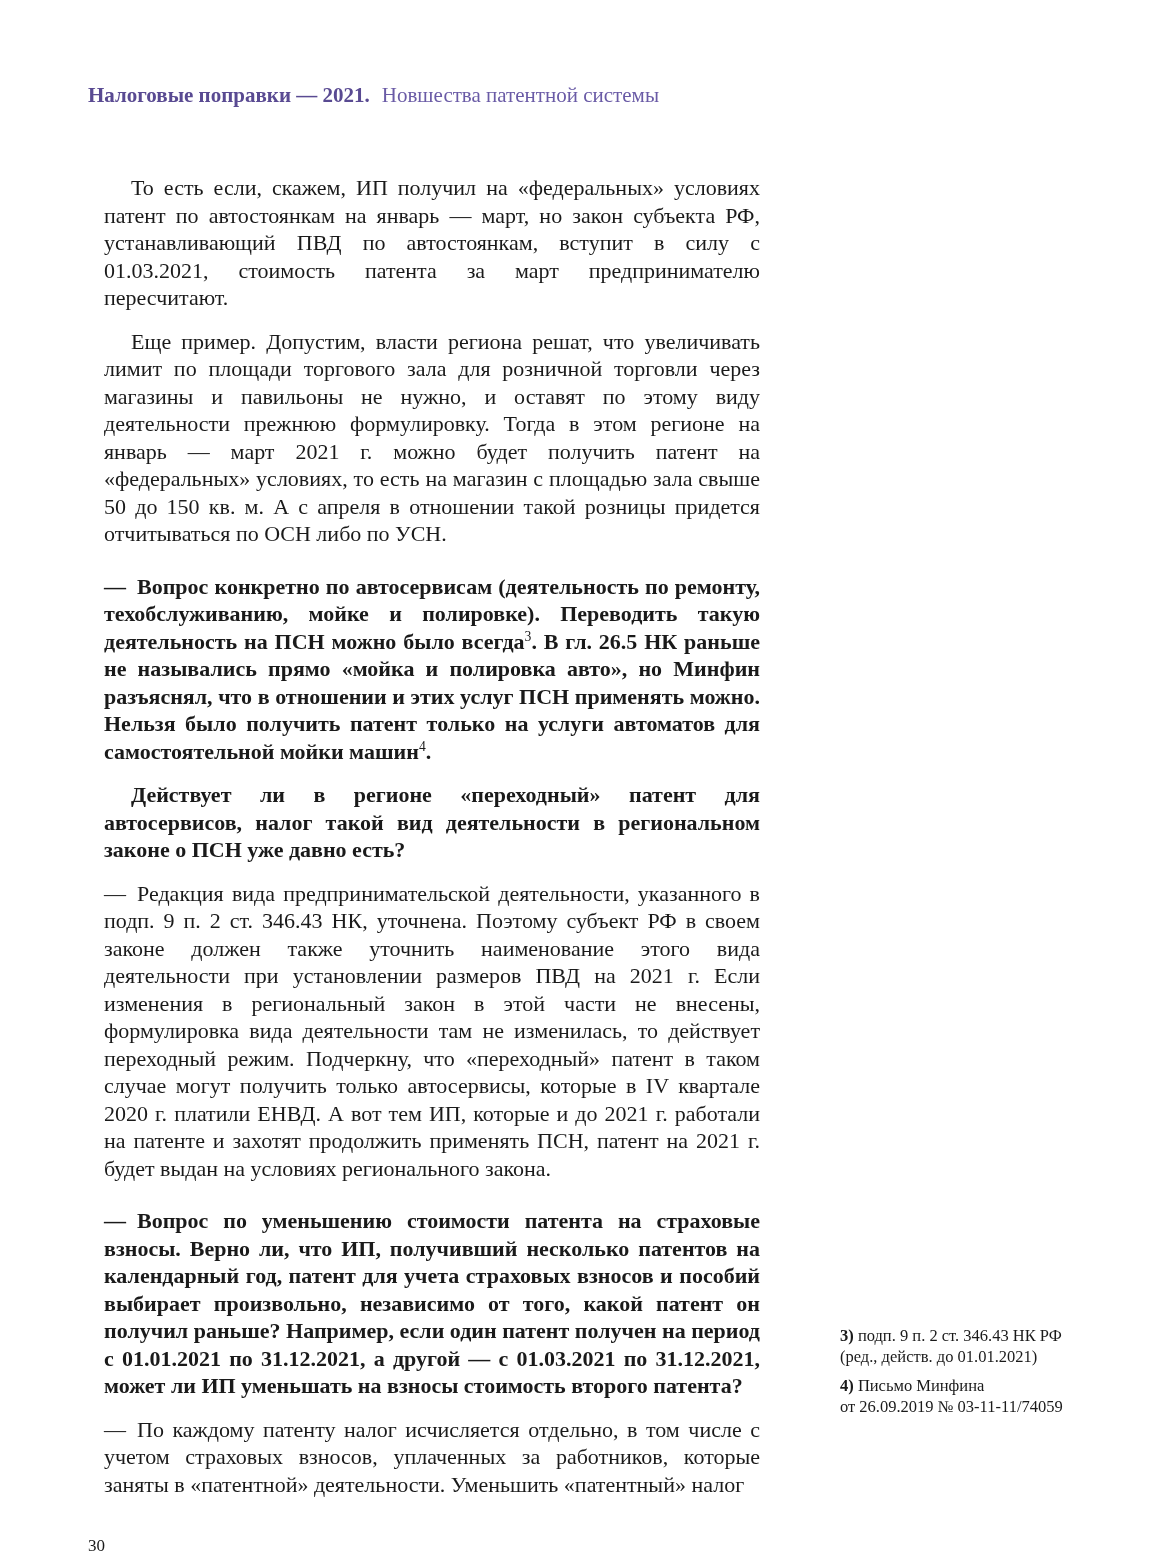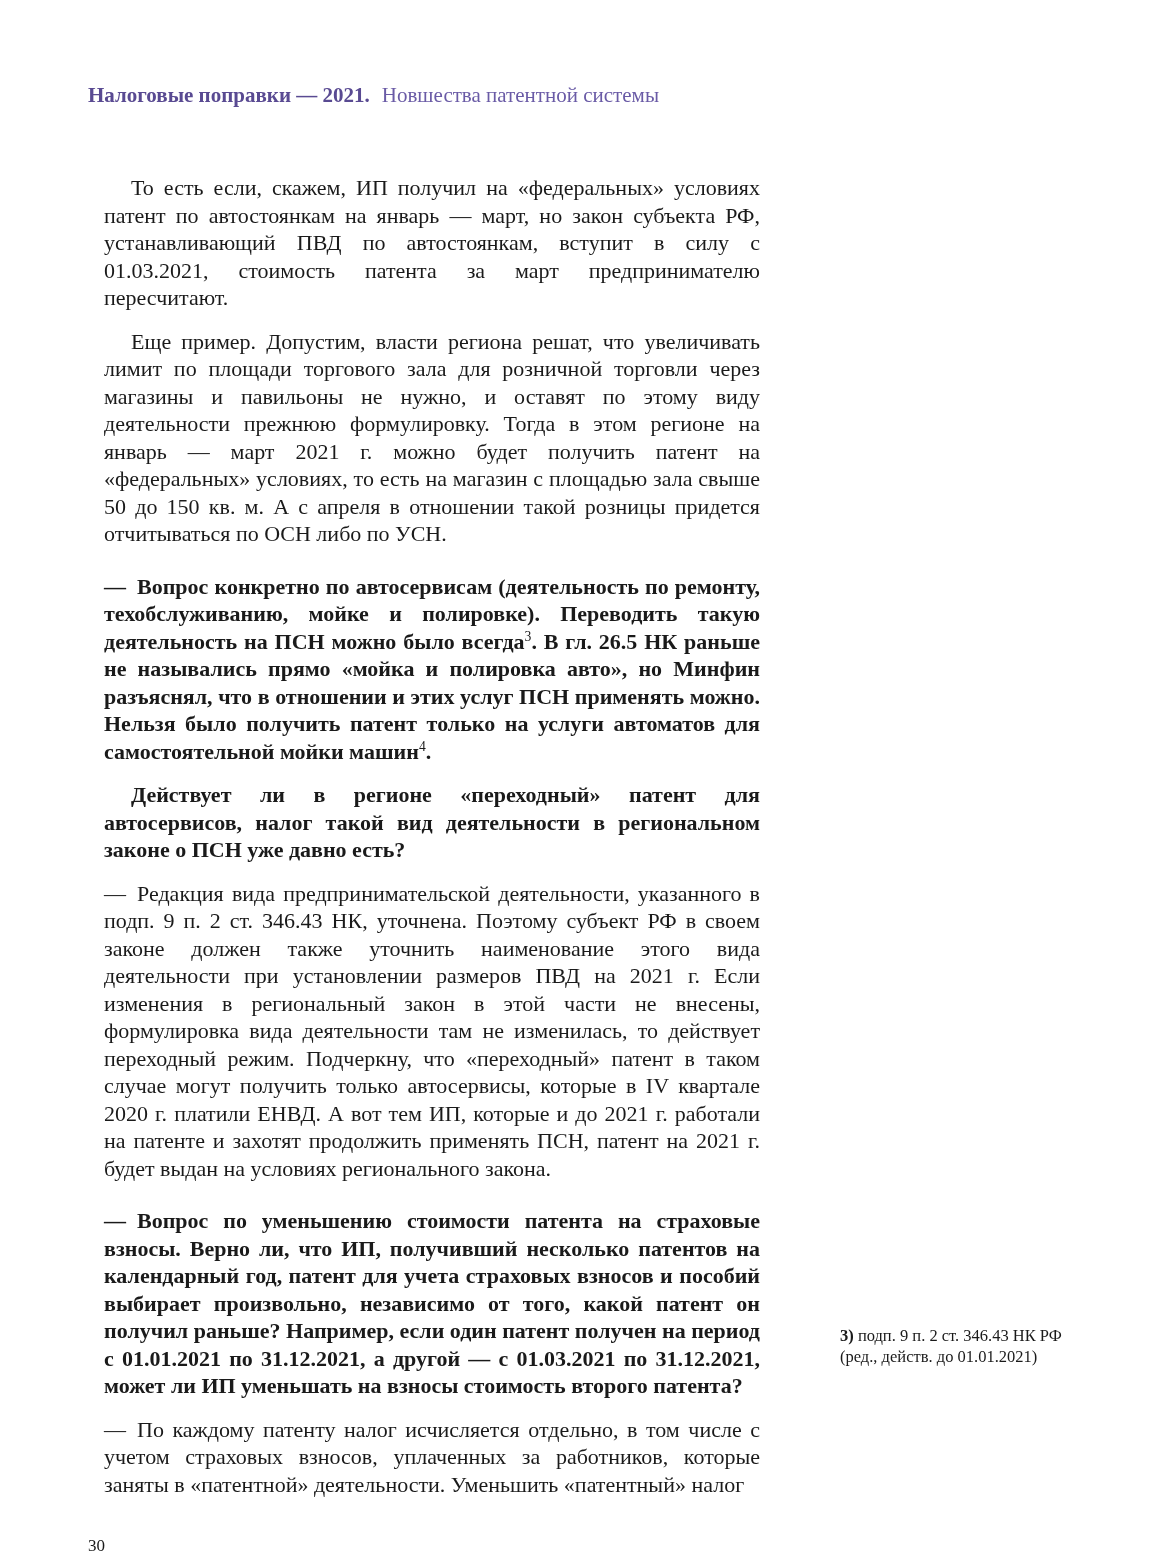--- a/index.html
+++ b/index.html
@@ -86,17 +86,18 @@
       <p class="para indent">Еще пример. Допустим, власти региона решат, что увеличивать лимит по площади торгового зала для розничной торговли через магазины и павильоны не нужно, и оставят по этому виду деятельности прежнюю формулировку. Тогда в этом регионе на январь — март 2021 г. можно будет получить патент на «федеральных» условиях, то есть на магазин с площадью зала свыше 50 до 150 кв. м. А с апреля в отношении такой розницы придется отчитываться по ОСН либо по УСН.</p>
       <p class="para bold gap">— Вопрос конкретно по автосервисам (деятельность по ремонту, техобслуживанию, мойке и полировке). Переводить такую деятельность на ПСН можно было всегда<span class="sup">3</span>. В гл. 26.5 НК раньше не назывались прямо «мойка и полировка авто», но Минфин разъяснял, что в отношении и этих услуг ПСН применять можно. Нельзя было получить патент только на услуги автоматов для самостоятельной мойки машин<span class="sup">4</span>.</p>
       <p class="para bold indent">Действует ли в регионе «переходный» патент для автосервисов, налог такой вид деятельности в региональном законе о ПСН уже давно есть?</p>
       <p class="para">— Редакция вида предпринимательской деятельности, указанного в подп. 9 п. 2 ст. 346.43 НК, уточнена. Поэтому субъект РФ в своем законе должен также уточнить наименование этого вида деятельности при установлении размеров ПВД на 2021 г. Если изменения в региональный закон в этой части не внесены, формулировка вида деятельности там не изменилась, то действует переходный режим. Подчеркну, что «переходный» патент в таком случае могут получить только автосервисы, которые в IV квартале 2020 г. платили ЕНВД. А вот тем ИП, которые и до 2021 г. работали на патенте и захотят продолжить применять ПСН, патент на 2021 г. будет выдан на условиях регионального закона.</p>
       <p class="para bold gap">— Вопрос по уменьшению стоимости патента на страховые взносы. Верно ли, что ИП, получивший несколько патентов на календарный год, патент для учета страховых взносов и пособий выбирает произвольно, независимо от того, какой патент он получил раньше? Например, если один патент получен на период с 01.01.2021 по 31.12.2021, а другой — с 01.03.2021 по 31.12.2021, может ли ИП уменьшать на взносы стоимость второго патента?</p>
       <p class="para">— По каждому патенту налог исчисляется отдельно, в том числе с учетом страховых взносов, уплаченных за работников, которые заняты в «патентной» деятельности. Уменьшить «патентный» налог</p>
     </div>
 
   <div class="footnotes">
       <div class="footnote"><span class="fn-num">3) </span>подп. 9 п. 2 ст. 346.43 НК РФ<br>(ред., действ. до 01.01.2021)</div>
+      <div class="footnote"><span class="fn-num">4) </span>Письмо Минфина<br>от 26.09.2019 № 03-11-11/74059</div>
     </div>
 
   <div class="page-number">30</div>
 
 </div>
 
 </body></html>

